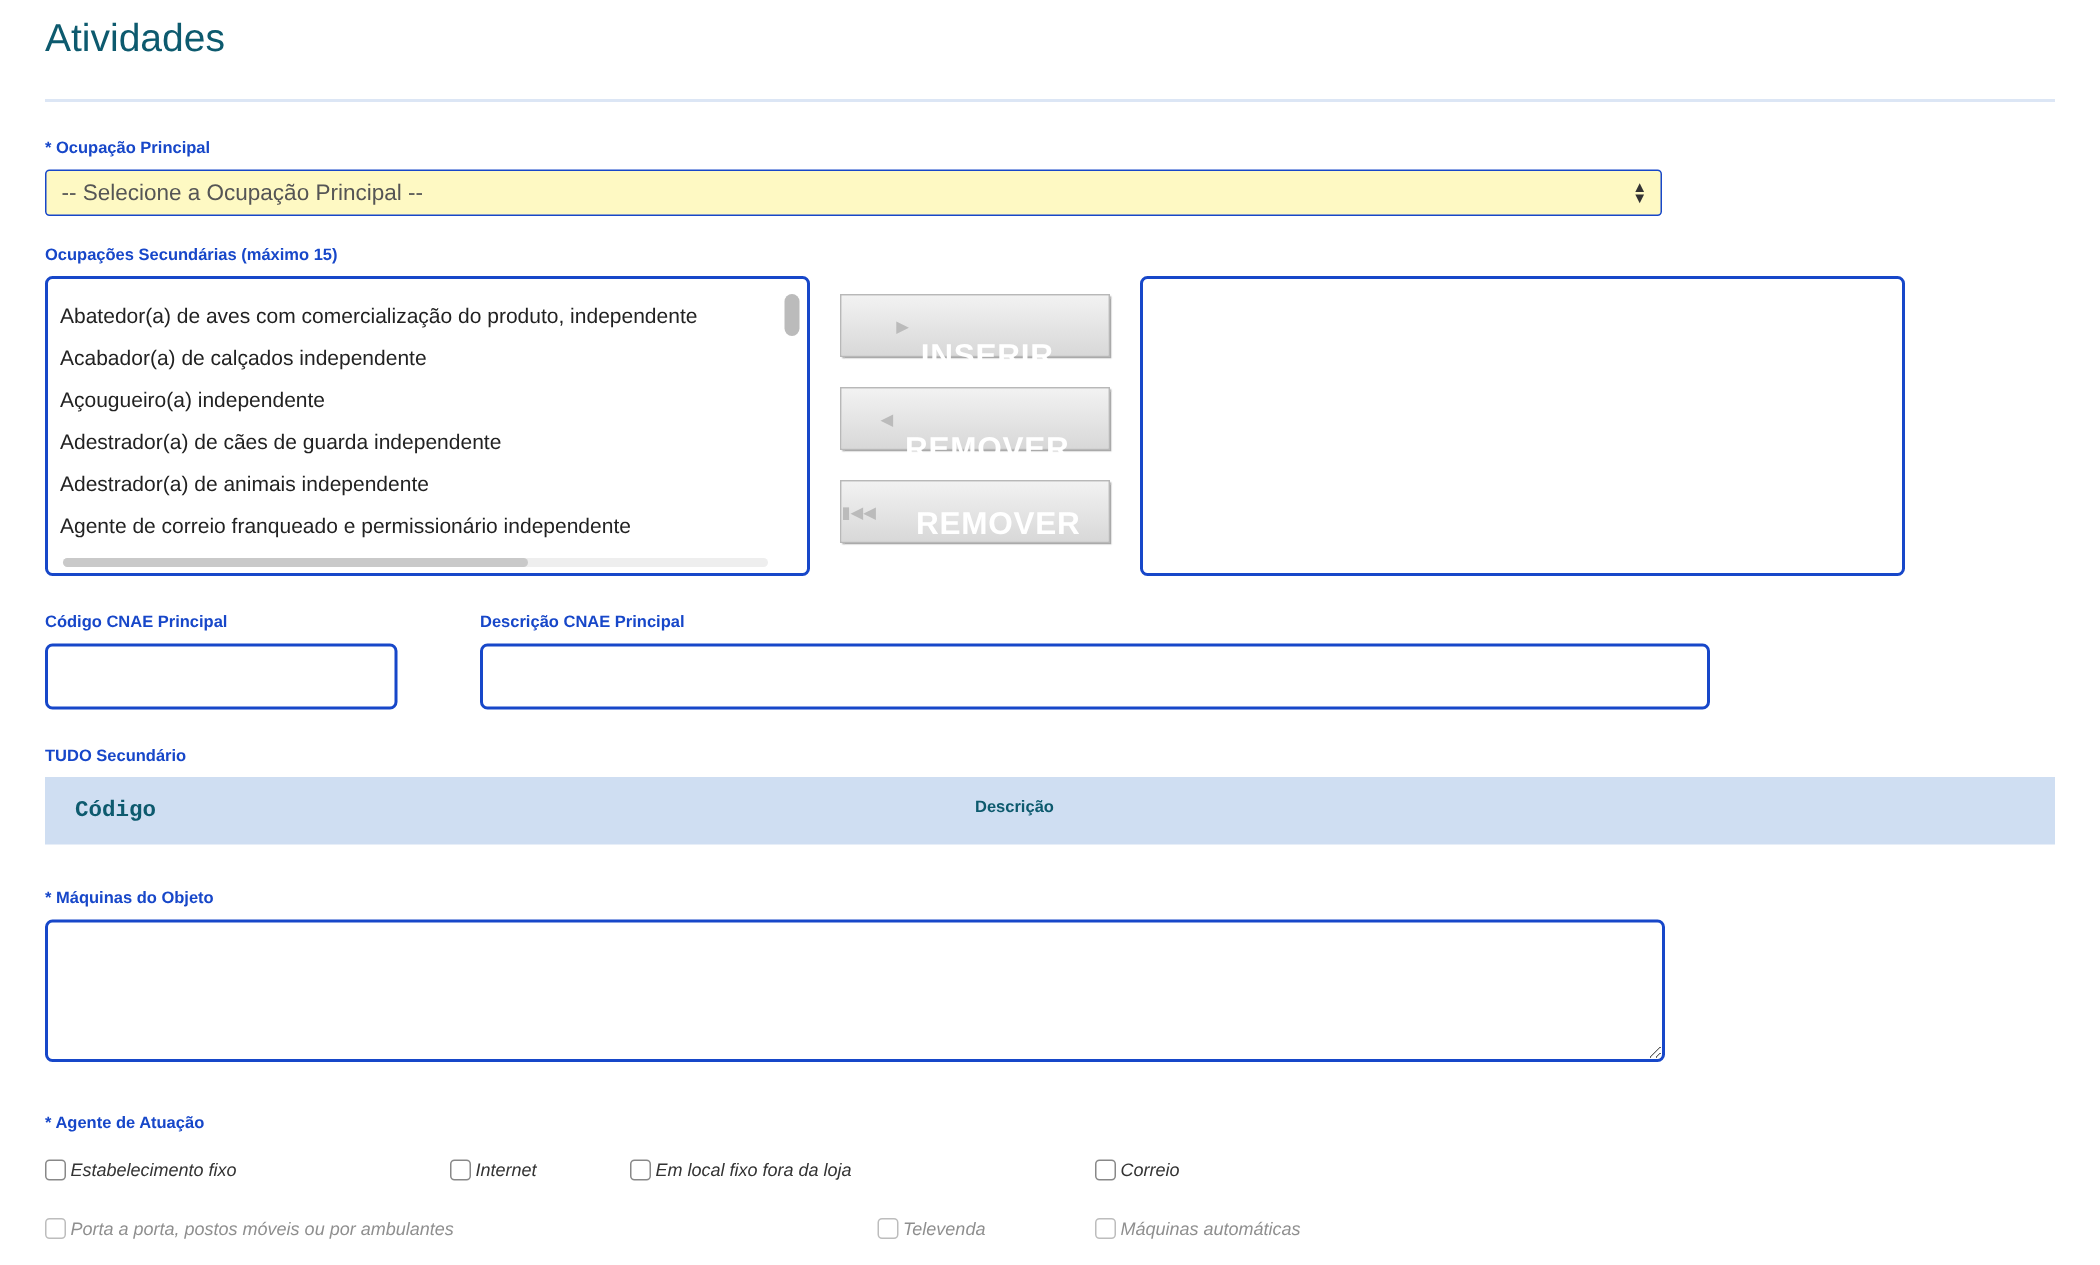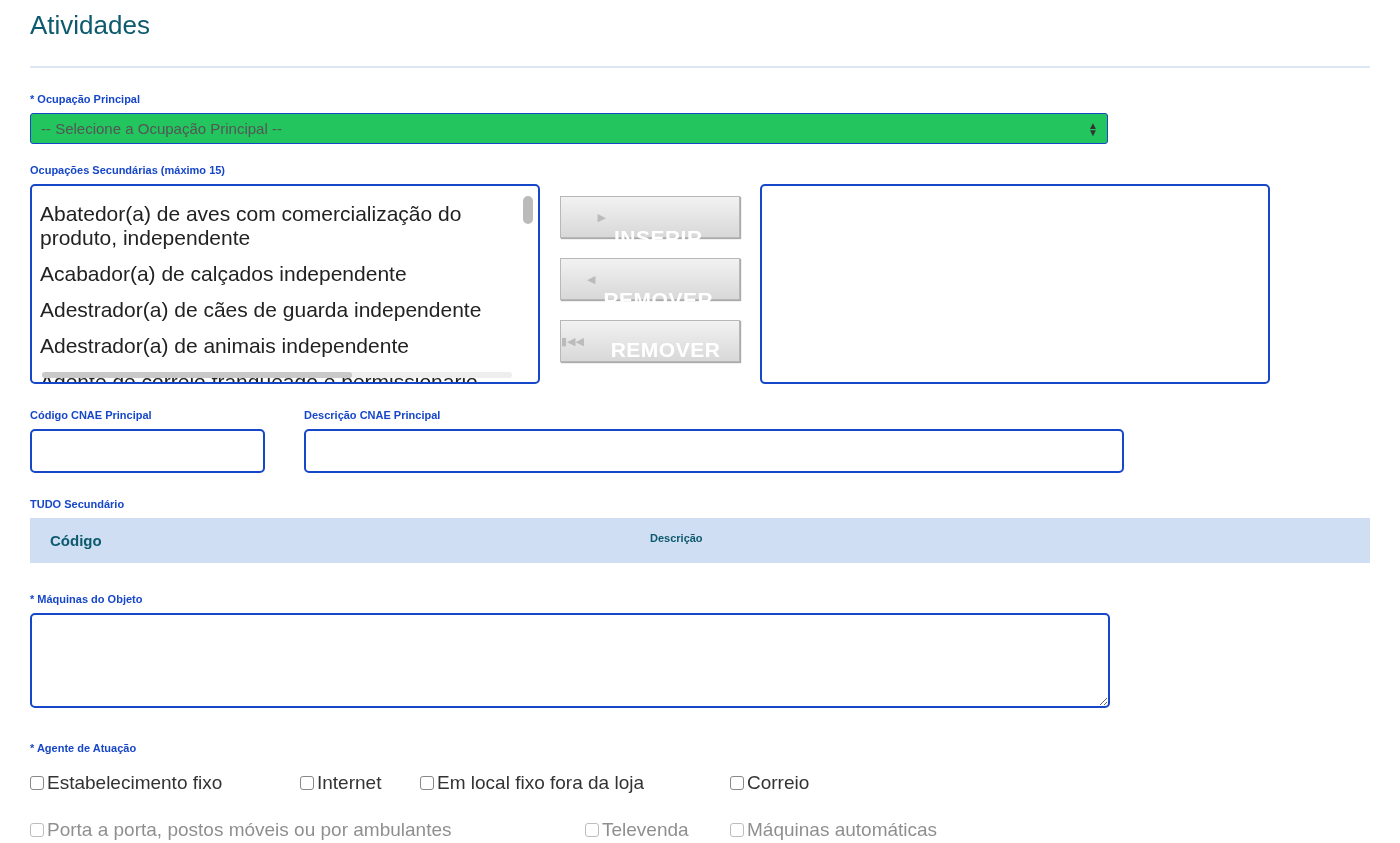--- a/index.html
+++ b/index.html
@@ -29,21 +29,21 @@
       width: 1078px;
       margin-bottom: 20px;
     }
     .select-input {
       width: 100%;
       border: 1px solid #1747c9;
       border-radius: 3px;
       padding: 6px 30px 6px 10px;
       font-size: 15px;
       color: #555;
-      background: #22c55e;
+      background: #fef9c3;
       appearance: none;
     }
     .select-arrows {
       position: absolute;
       right: 10px;
       top: 50%;
       transform: translateY(-50%);
       pointer-events: none;
       font-size: 10px;
       line-height: 7px;
@@ -61,21 +61,21 @@
       width: 510px;
       height: 200px;
       padding: 10px 8px 8px 8px;
       position: relative;
       overflow: hidden;
     }
     .list-box.target {
       width: 510px;
     }
     .list-item {
-      font-size: 21px;
+      font-size: 14px;
       color: #222;
       padding: 6px 0;
       cursor: pointer;
     }
     .list-scroll-thumb {
       position: absolute;
       right: 5px;
       top: 10px;
       width: 10px;
       height: 28px;
@@ -125,21 +125,21 @@
     .transfer-btn .label {
       color: #fff;
       font-weight: 700;
       font-size: 21px;
       letter-spacing: 0.5px;
       font-stretch: condensed;
       margin-top: 42px;
     }
     .cnae-row {
       display: flex;
-      gap: 39px;
+      gap: 55px;
       margin-bottom: 25px;
     }
     .cnae-col-1 { width: 235px; }
     .cnae-col-2 { width: 820px; }
     .text-input {
       width: 100%;
       border: 2px solid #1747c9;
       border-radius: 5px;
       padding: 10px;
       font-size: 15px;
@@ -150,20 +150,21 @@
       display: flex;
       padding: 14px 20px;
       margin-top: 8px;
       margin-bottom: 30px;
     }
     .table-header .col1 {
       color: #0d5a6e;
       font-weight: 700;
       font-size: 15px;
       width: 600px;
+      font-family: Liberation Mono, monospace;
     }
     .table-header .col2 {
       color: #0d5a6e;
       font-weight: 700;
       font-size: 11px;
     }
     .textarea-input {
       width: 1080px;
       height: 95px;
       border: 2px solid #1747c9;
@@ -185,23 +186,24 @@
     .checkbox-item input[type="checkbox"] {
       width: 14px;
       height: 14px;
       border: 1px solid #888;
       border-radius: 3px;
       appearance: none;
       background: #fff;
       cursor: pointer;
     }
     .checkbox-item label {
-      font-size: 19px;
+      font-size: 12px;
       color: #333;
       cursor: pointer;
+      font-style: italic;
     }
     .forma-section { margin-top: 30px; }
   </style>
 </head>
 <body>
 
 
 
 <h2 class="section-title">Atividades</h2>
 
@@ -211,20 +213,21 @@
   <input type="text" readonly="" class="select-input" value="-- Selecione a Ocupação Principal --" style="">
   <div class="select-arrows">▲<br>▼</div>
 </div>
 
 
 <label class="field-label">Ocupações Secundárias (máximo 15)</label>
 <div class="dual-list">
   <div class="list-box">
     <div class="list-item">Abatedor(a) de aves com comercialização do produto, independente</div>
     <div class="list-item">Acabador(a) de calçados independente</div>
+    <div class="list-item">Açougueiro(a) independente</div>
     <div class="list-item">Adestrador(a) de cães de guarda independente</div>
     <div class="list-item">Adestrador(a) de animais independente</div>
     <div class="list-item">Agente de correio franqueado e permissionário independente</div>
     <div class="list-scroll-thumb"></div>
     <div class="list-bottom-scroll"></div>
   </div>
   <div class="transfer-buttons">
     <button class="transfer-btn">
       <span class="icon">▶</span>
       <span class="label">INSERIR</span>

